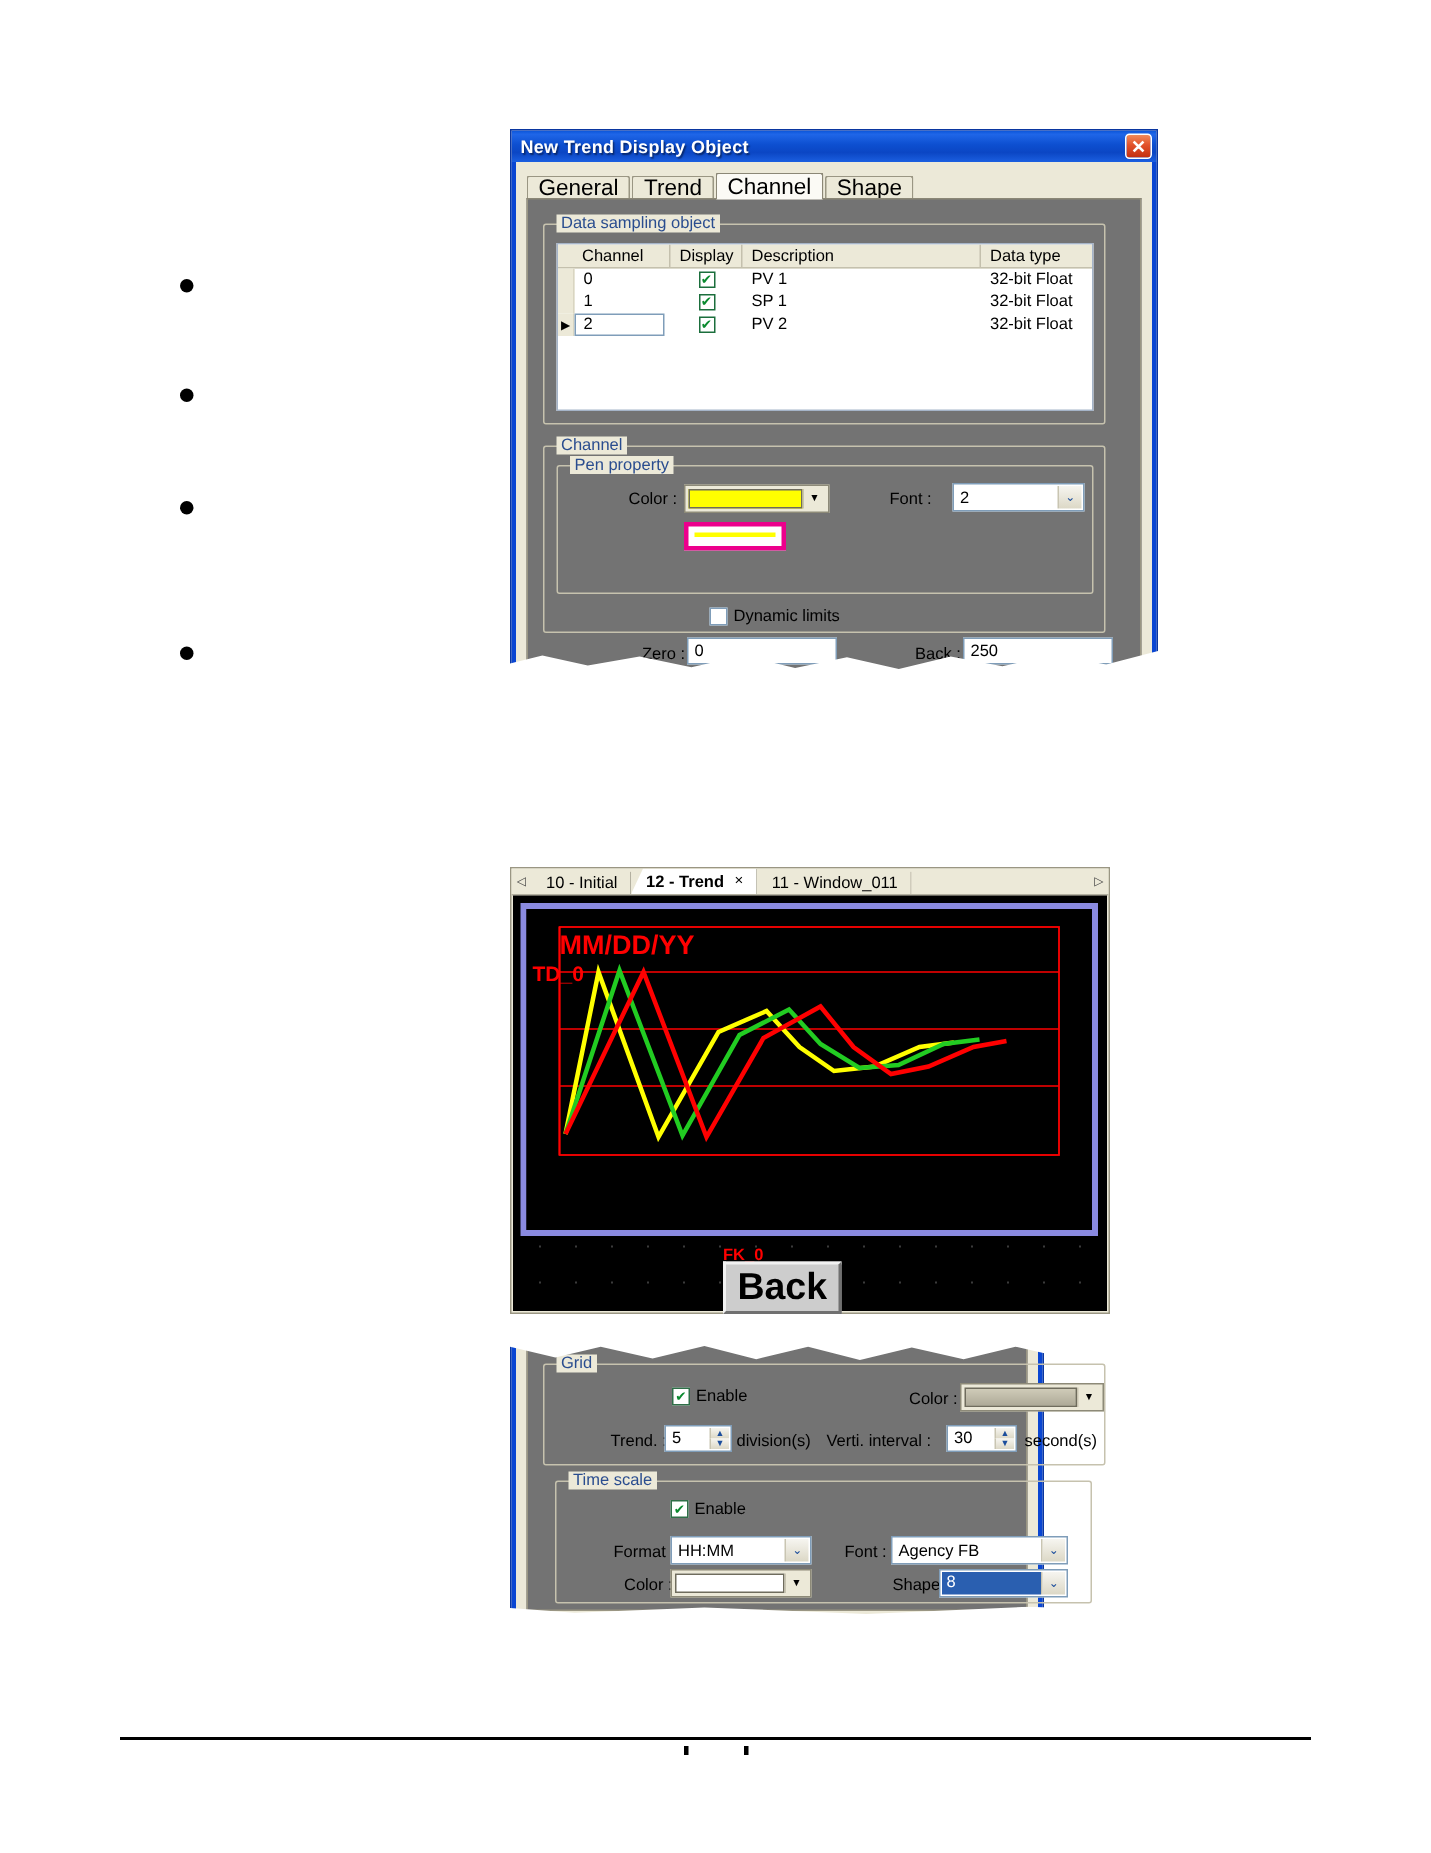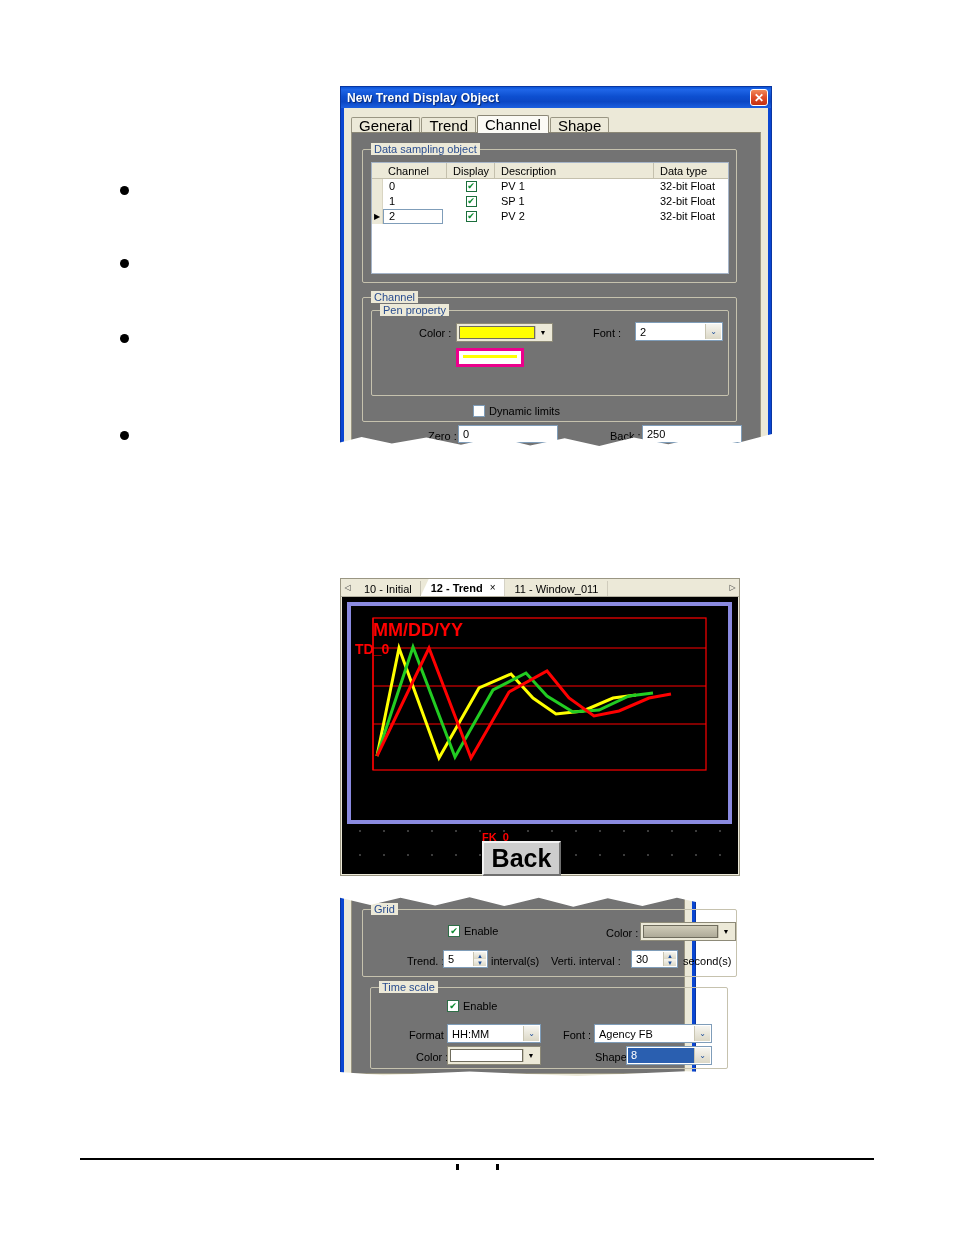--- a/index.html
+++ b/index.html
@@ -429,21 +429,21 @@
         </div>
 
         <span class="lbl" style="left:44px; top:45px;">Trend. :</span>
         <div class="spin" style="left:80px; top:40px; width:45px;">
           <span>5</span>
           <span class="spinbtns">
             <div>▲</div>
             <div>▼</div>
           </span>
         </div>
-        <span class="lbl" style="left:128px; top:45px;">interval(s)</span>
+        <span class="lbl" style="left:128px; top:45px;">division(s)</span>
 
         <span class="lbl" style="left:188px; top:45px;">Verti. interval :</span>
         <div class="spin" style="left:268px; top:40px; width:47px;">
           <span>30</span>
           <span class="spinbtns">
             <div>▲</div>
             <div>▼</div>
           </span>
         </div>
         <span class="lbl" style="left:320px; top:45px;">second(s)</span>

